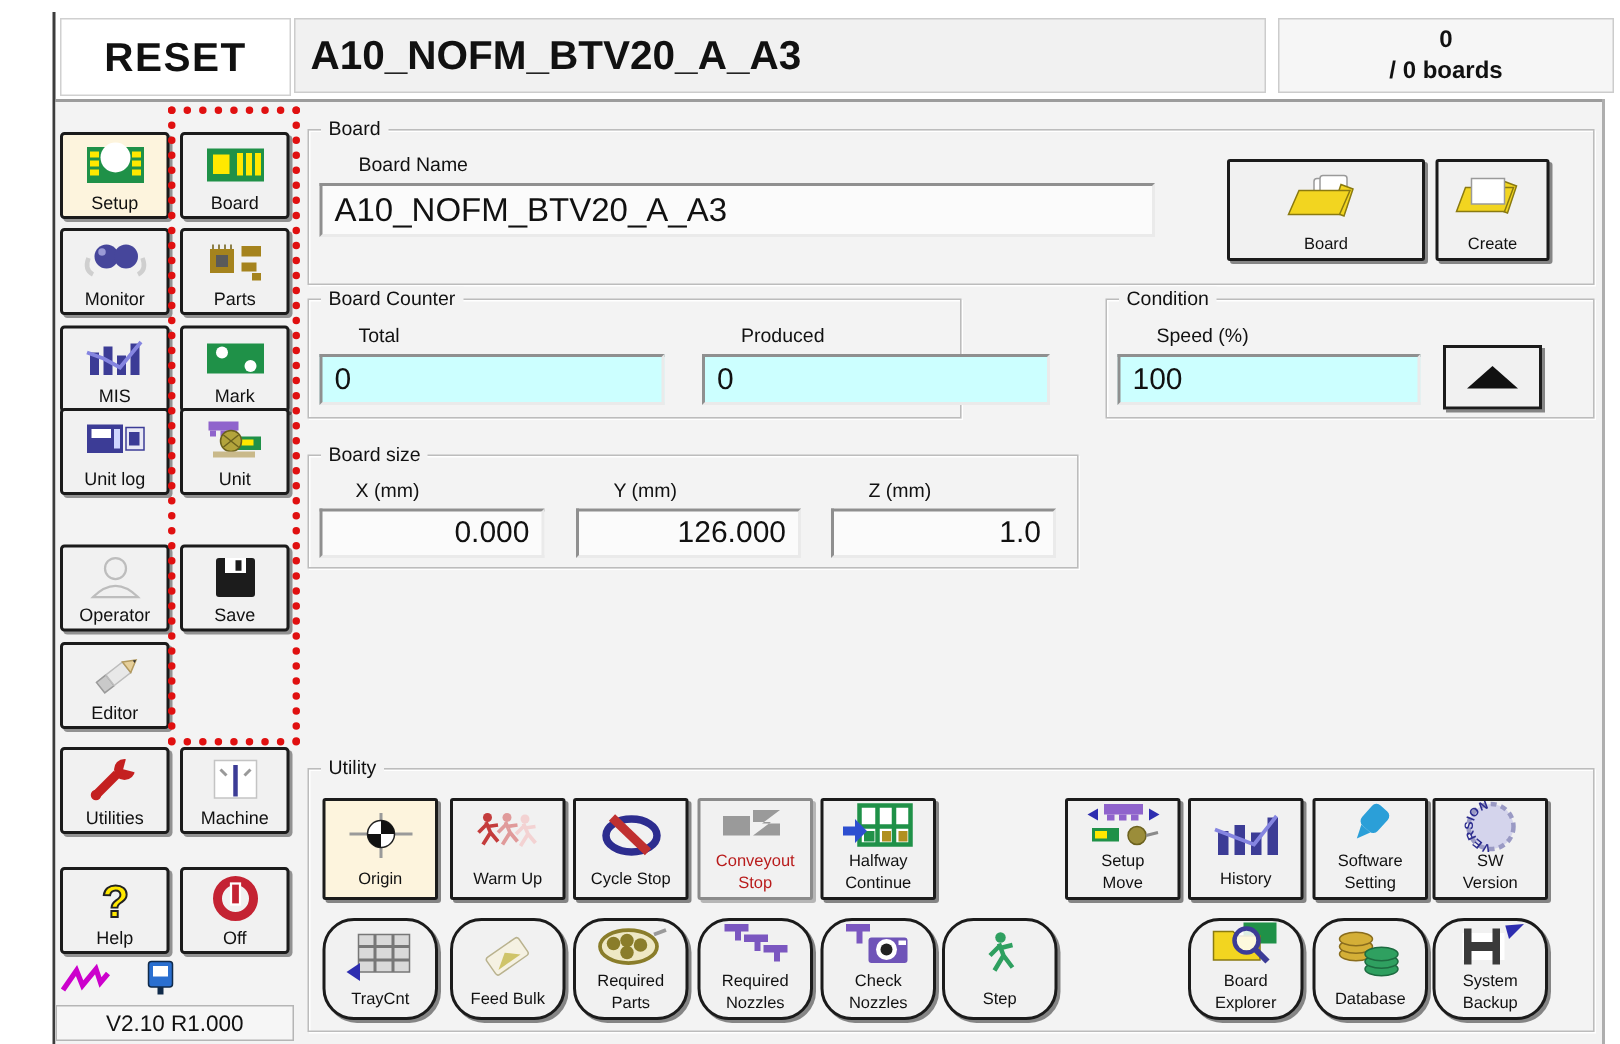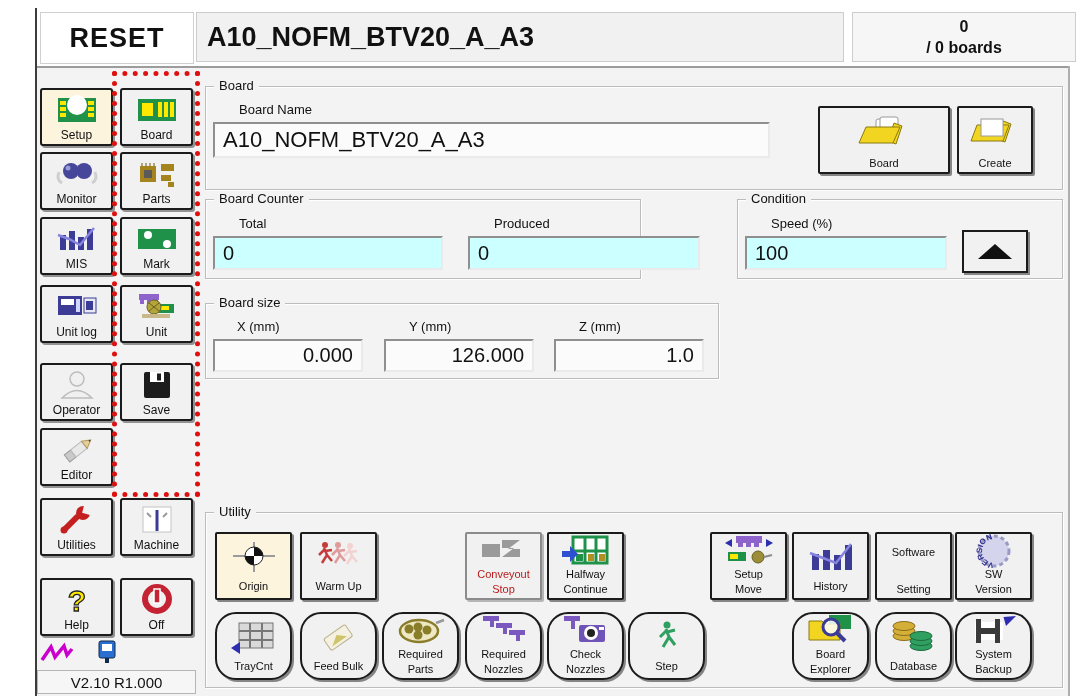--- a/index.html
+++ b/index.html
@@ -21,21 +21,21 @@
     border:1px solid #cccccc;display:flex;flex-direction:column;align-items:center;justify-content:center;
     font-size:16px;font-weight:bold;line-height:21px;box-sizing:border-box;}
   
   .sbtn{position:absolute;width:73px;height:58px;background:#f1f1f1;border:2px solid #1b1b1b;
     border-radius:3px;box-shadow:2px 2px 0 rgba(0,0,0,.4);display:flex;flex-direction:column;
     align-items:center;justify-content:flex-end;box-sizing:border-box;}
   .sbtn.active{background:#fdf4dd;}
   .sicon{flex:1;display:flex;align-items:center;justify-content:center;width:100%;overflow:hidden;}
   .slabel{font-size:12px;line-height:13px;margin-bottom:2px;white-space:nowrap;}
   .c1{left:40px;} .c2{left:120px;}
-  .r1{top:88px;} .r2{top:152px;} .r3{top:217px;} .r4{top:285px;}
+  .r1{top:88px;} .r2{top:152px;} .r3{top:217px;} .r4{top:272px;}
   .r5{top:363px;} .r6{top:428px;} .r7{top:498px;} .r8{top:578px;}
   .status-strip{position:absolute;left:40px;top:642px;width:150px;height:26px;display:flex;align-items:center;gap:22px;}
   .version-box{position:absolute;left:37px;top:670px;width:159px;height:24px;background:#f6f6f6;
     border:1px solid #b5b5b5;display:flex;align-items:center;justify-content:center;font-size:15px;box-sizing:border-box;}
   
   .annotation{position:absolute;left:112px;top:71px;width:88px;height:426px;border:5px dotted #e01010;
     box-sizing:border-box;pointer-events:none;}
   
   .group{position:absolute;border:1px solid #bcbcbc;box-shadow:inset 1px 1px 0 #fff,1px 1px 0 #fff;box-sizing:border-box;}
   .legend{position:absolute;top:-9px;left:8px;background:#f3f3f3;padding:0 5px;font-size:13px;}
@@ -359,20 +359,30 @@
           </g>
           <g stroke="#c43c3c" stroke-width="2.5" fill="none">
             <circle cx="11" cy="5" r="3" fill="#c43c3c" stroke="none"></circle>
             <path d="M10 8 l3 7 -5 8 M13 15 l5 6 M10 10 l-5 5 M11 11 l7 -1"></path>
           </g>
         </svg>
     </span>
     <span class="ulabel">Warm Up</span>
     <span class="ulabel"></span>
   </div>
+  <div class="ubtn ur1" style="left:382px;">
+    <span class="uicon">
+      <svg width="50" height="34">
+          <ellipse cx="25" cy="17" rx="17" ry="11" fill="none" stroke="#2d2d8f" stroke-width="5"></ellipse>
+          <line x1="12" y1="5" x2="36" y2="28" stroke="#c03030" stroke-width="6"></line>
+        </svg>
+    </span>
+    <span class="ulabel">Cycle Stop</span>
+    <span class="ulabel"></span>
+  </div>
   <div class="ubtn ur1 disabled" style="left:465px;">
     <span class="uicon">
       <svg width="50" height="34">
           <rect x="3" y="10" width="18" height="13" fill="#9a9a9a"></rect>
           <path d="M23 6 h18 l-12 9 h12 v8 h-18 l12 -9 h-12 z" fill="#9a9a9a"></path>
         </svg>
     </span>
     <span class="ulabel">Conveyout</span>
     <span class="ulabel">Stop</span>
   </div>
@@ -416,21 +426,21 @@
           <rect x="6" y="14" width="7" height="16" fill="#3c3c96"></rect>
           <rect x="17" y="10" width="7" height="20" fill="#3c3c96"></rect>
           <rect x="28" y="15" width="7" height="15" fill="#3c3c96"></rect>
           <rect x="39" y="5" width="7" height="25" fill="#3c3c96"></rect>
           <polyline points="4,13 17,18 30,23 45,4" stroke="#8585e0" stroke-width="2.5" fill="none"></polyline>
         </svg>
     </span>
     <span class="ulabel">History</span>
     <span class="ulabel"></span>
   </div>
-  <div class="ubtn ur1" style="left:875px;gap:22px;">
+  <div class="ubtn ur1" style="left:875px;">
     <span class="uicon">
       <svg width="50" height="34">
           <g transform="rotate(42 25 16)">
             <rect x="17" y="2" width="14" height="18" rx="4" fill="#2b9fd8"></rect>
             <path d="M20 20 h8 l-4 9 z" fill="#2b9fd8"></path>
           </g>
         </svg>
     </span>
     <span class="ulabel">Software</span>
     <span class="ulabel">Setting</span>

